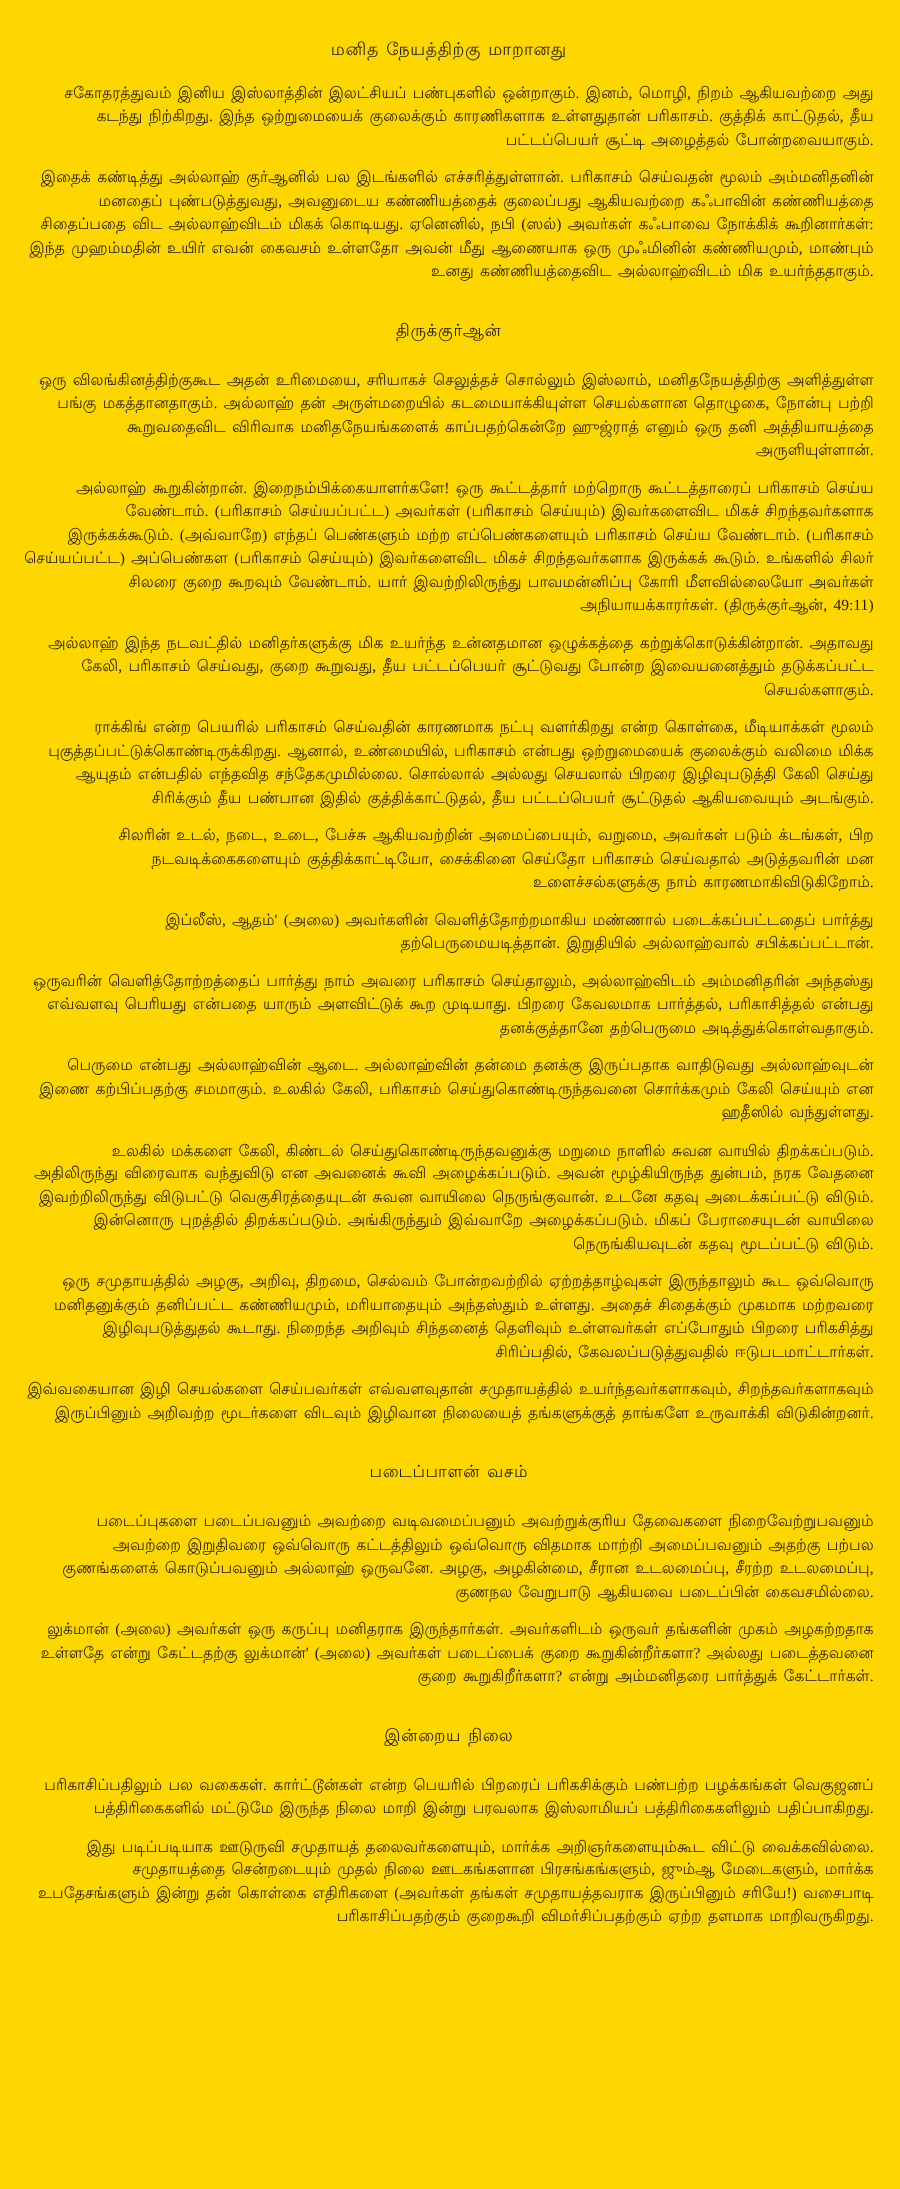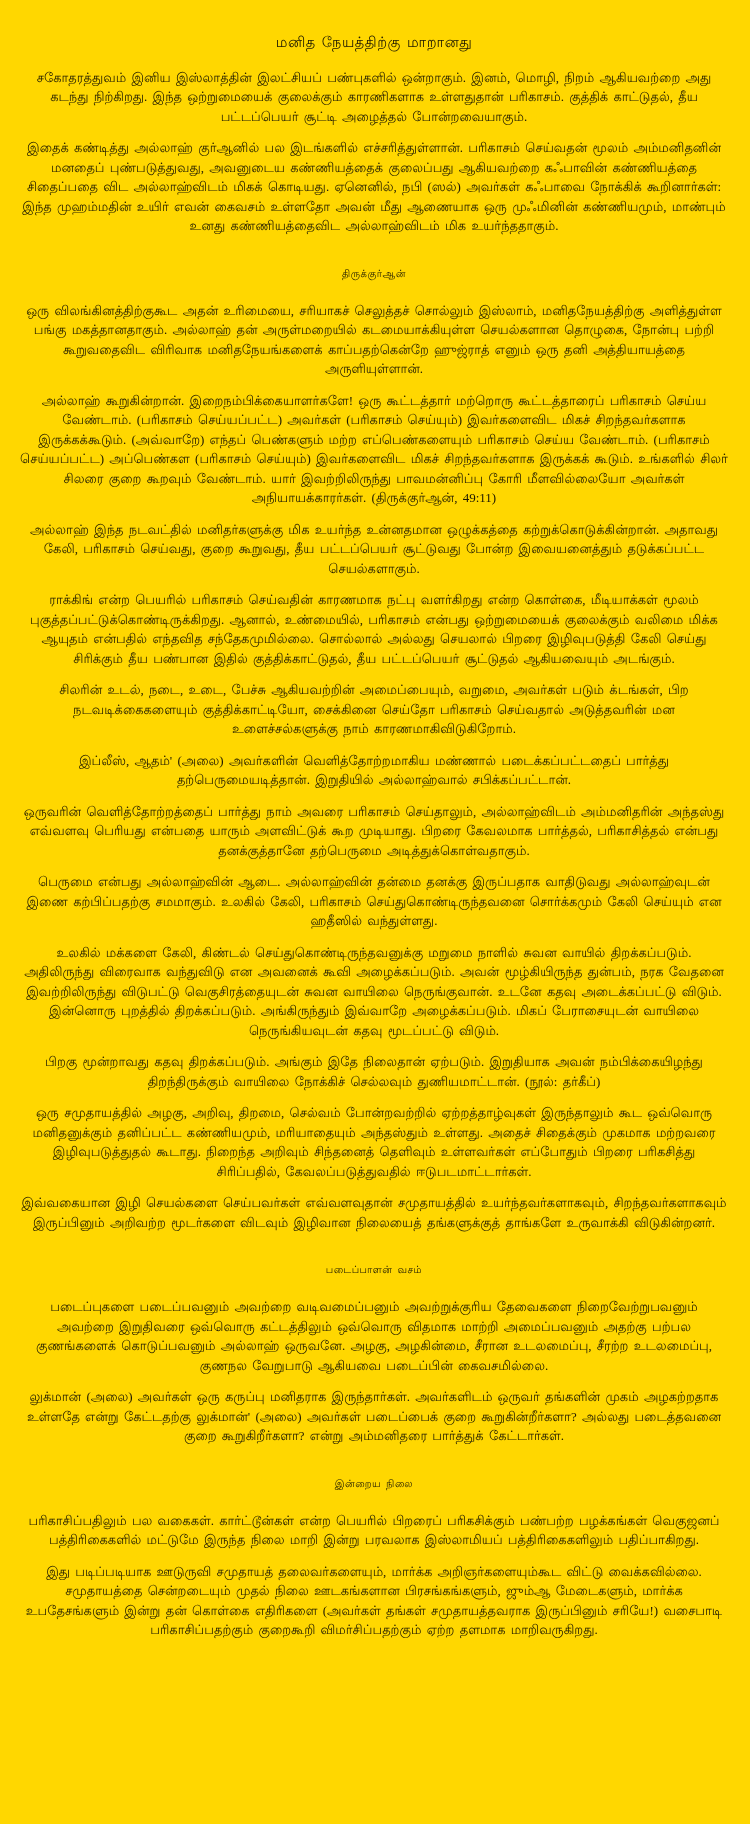--- a/index.html
+++ b/index.html
@@ -20,29 +20,29 @@
     word-spacing: 2px;
   }
   .page h1 {
     font-size: 14.5px;
     font-weight: normal;
     text-align: center;
     margin: 6px 0 14px 0;
     letter-spacing: 0.5px;
   }
   .page h2 {
-    font-size: 10px;
+    font-size: 14px;
     font-weight: normal;
     text-align: center;
     margin: 30px 0 20px 0;
     letter-spacing: 0.5px;
   }
   .page p {
     margin: 0 0 12px 0;
-    text-align: center;
+    text-align: right;
   }
 </style>
 </head>
 <body>
 
 <div class="page">
 
   <h1>மனித நேயத்திற்கு மாறானது</h1>
 
   <p>சகோதரத்துவம் இனிய இஸ்லாத்தின் இலட்சியப் பண்புகளில் ஒன்றாகும். இனம், மொழி, நிறம் ஆகியவற்றை அது கடந்து நிற்கிறது. இந்த ஒற்றுமையைக் குலைக்கும் காரணிகளாக உள்ளதுதான் பரிகாசம். குத்திக் காட்டுதல், தீய பட்டப்பெயர் சூட்டி அழைத்தல் போன்றவையாகும்.</p>
@@ -52,21 +52,20 @@
   <p>ஒரு விலங்கினத்திற்குகூட அதன் உரிமையை, சரியாகச் செலுத்தச் சொல்லும் இஸ்லாம், மனிதநேயத்திற்கு அளித்துள்ள பங்கு மகத்தானதாகும். அல்லாஹ் தன் அருள்மறையில் கடமையாக்கியுள்ள செயல்களான தொழுகை, நோன்பு பற்றி கூறுவதைவிட விரிவாக மனிதநேயங்களைக் காப்பதற்கென்றே ஹுஜ்ராத் எனும் ஒரு தனி அத்தியாயத்தை அருளியுள்ளான்.</p>
   <p>அல்லாஹ் கூறுகின்றான். இறைநம்பிக்கையாளர்களே! ஒரு கூட்டத்தார் மற்றொரு கூட்டத்தாரைப் பரிகாசம் செய்ய வேண்டாம். (பரிகாசம் செய்யப்பட்ட) அவர்கள் (பரிகாசம் செய்யும்) இவர்களைவிட மிகச் சிறந்தவர்களாக இருக்கக்கூடும். (அவ்வாறே) எந்தப் பெண்களும் மற்ற எப்பெண்களையும் பரிகாசம் செய்ய வேண்டாம். (பரிகாசம் செய்யப்பட்ட) அப்பெண்கள (பரிகாசம் செய்யும்) இவர்களைவிட மிகச் சிறந்தவர்களாக இருக்கக் கூடும். உங்களில் சிலர் சிலரை குறை கூறவும் வேண்டாம். யார் இவற்றிலிருந்து பாவமன்னிப்பு கோரி மீளவில்லையோ அவர்கள் அநியாயக்காரர்கள். (திருக்குர்ஆன், 49:11)</p>
   <p>அல்லாஹ் இந்த நடவட்தில் மனிதர்களுக்கு மிக உயர்ந்த உன்னதமான ஒழுக்கத்தை கற்றுக்கொடுக்கின்றான். அதாவது கேலி, பரிகாசம் செய்வது, குறை கூறுவது, தீய பட்டப்பெயர் சூட்டுவது போன்ற இவையனைத்தும் தடுக்கப்பட்ட செயல்களாகும்.</p>
   <p>ராக்கிங் என்ற பெயரில் பரிகாசம் செய்வதின் காரணமாக நட்பு வளர்கிறது என்ற கொள்கை, மீடியாக்கள் மூலம் புகுத்தப்பட்டுக்கொண்டிருக்கிறது. ஆனால், உண்மையில், பரிகாசம் என்பது ஒற்றுமையைக் குலைக்கும் வலிமை மிக்க ஆயுதம் என்பதில் எந்தவித சந்தேகமுமில்லை. சொல்லால் அல்லது செயலால் பிறரை இழிவுபடுத்தி கேலி செய்து சிரிக்கும் தீய பண்பான இதில் குத்திக்காட்டுதல், தீய பட்டப்பெயர் சூட்டுதல் ஆகியவையும் அடங்கும்.</p>
   <p>சிலரின் உடல், நடை, உடை, பேச்சு ஆகியவற்றின் அமைப்பையும், வறுமை, அவர்கள் படும் க்டங்கள், பிற நடவடிக்கைகளையும் குத்திக்காட்டியோ, சைக்கினை செய்தோ பரிகாசம் செய்வதால் அடுத்தவரின் மன உளைச்சல்களுக்கு நாம் காரணமாகிவிடுகிறோம்.</p>
 
   <p>இப்லீஸ், ஆதம்' (அலை) அவர்களின் வெளித்தோற்றமாகிய மண்ணால் படைக்கப்பட்டதைப் பார்த்து தற்பெருமையடித்தான். இறுதியில் அல்லாஹ்வால் சபிக்கப்பட்டான்.</p>
   <p>ஒருவரின் வெளித்தோற்றத்தைப் பார்த்து நாம் அவரை பரிகாசம் செய்தாலும், அல்லாஹ்விடம் அம்மனிதரின் அந்தஸ்து எவ்வளவு பெரியது என்பதை யாரும் அளவிட்டுக் கூற முடியாது. பிறரை கேவலமாக பார்த்தல், பரிகாசித்தல் என்பது தனக்குத்தானே தற்பெருமை அடித்துக்கொள்வதாகும்.</p>
   <p>பெருமை என்பது அல்லாஹ்வின் ஆடை. அல்லாஹ்வின் தன்மை தனக்கு இருப்பதாக வாதிடுவது அல்லாஹ்வுடன் இணை கற்பிப்பதற்கு சமமாகும். உலகில் கேலி, பரிகாசம் செய்துகொண்டிருந்தவனை சொர்க்கமும் கேலி செய்யும் என ஹதீஸில் வந்துள்ளது.</p>
   <p>உலகில் மக்களை கேலி, கிண்டல் செய்துகொண்டிருந்தவனுக்கு மறுமை நாளில் சுவன வாயில் திறக்கப்படும். அதிலிருந்து விரைவாக வந்துவிடு என அவனைக் கூவி அழைக்கப்படும். அவன் மூழ்கியிருந்த துன்பம், நரக வேதனை இவற்றிலிருந்து விடுபட்டு வெகுசிரத்தையுடன் சுவன வாயிலை நெருங்குவான். உடனே கதவு அடைக்கப்பட்டு விடும். இன்னொரு புறத்தில் திறக்கப்படும். அங்கிருந்தும் இவ்வாறே அழைக்கப்படும். மிகப் பேராசையுடன் வாயிலை நெருங்கியவுடன் கதவு மூடப்பட்டு விடும்.</p>
-  <p>பிறகு மூன்றாவது கதவு திறக்கப்படும். அங்கும் இதே நிலைதான் ஏற்படும். இறுதியாக அவன் நம்பிக்கையிழந்து திறந்திருக்கும் வாயிலை நோக்கிச் செல்லவும் துணியமாட்டான். (நூல்: தர்கீப்)</p>
   <p>ஒரு சமுதாயத்தில் அழகு, அறிவு, திறமை, செல்வம் போன்றவற்றில் ஏற்றத்தாழ்வுகள் இருந்தாலும் கூட ஒவ்வொரு மனிதனுக்கும் தனிப்பட்ட கண்ணியமும், மரியாதையும் அந்தஸ்தும் உள்ளது. அதைச் சிதைக்கும் முகமாக மற்றவரை இழிவுபடுத்துதல் கூடாது. நிறைந்த அறிவும் சிந்தனைத் தெளிவும் உள்ளவர்கள் எப்போதும் பிறரை பரிகசித்து சிரிப்பதில், கேவலப்படுத்துவதில் ஈடுபடமாட்டார்கள்.</p>
   <p>இவ்வகையான இழி செயல்களை செய்பவர்கள் எவ்வளவுதான் சமுதாயத்தில் உயர்ந்தவர்களாகவும், சிறந்தவர்களாகவும் இருப்பினும் அறிவற்ற மூடர்களை விடவும் இழிவான நிலையைத் தங்களுக்குத் தாங்களே உருவாக்கி விடுகின்றனர்.</p>
 
   <h2>படைப்பாளன் வசம்</h2>
   <p>படைப்புகளை படைப்பவனும் அவற்றை வடிவமைப்பனும் அவற்றுக்குரிய தேவைகளை நிறைவேற்றுபவனும் அவற்றை இறுதிவரை ஒவ்வொரு கட்டத்திலும் ஒவ்வொரு விதமாக மாற்றி அமைப்பவனும்  அதற்கு பற்பல குணங்களைக் கொடுப்பவனும் அல்லாஹ் ஒருவனே. அழகு, அழகின்மை, சீரான உடலமைப்பு, சீரற்ற உடலமைப்பு, குணநல வேறுபாடு ஆகியவை படைப்பின் கைவசமில்லை.</p>
   <p>லுக்மான் (அலை) அவர்கள் ஒரு கருப்பு மனிதராக இருந்தார்கள். அவர்களிடம் ஒருவர் தங்களின் முகம் அழகற்றதாக உள்ளதே என்று கேட்டதற்கு லுக்மான்' (அலை) அவர்கள் படைப்பைக் குறை கூறுகின்றீர்களா? அல்லது படைத்தவனை குறை கூறுகிறீர்களா? என்று அம்மனிதரை பார்த்துக் கேட்டார்கள்.</p>
 
   <h2>இன்றைய நிலை</h2>
   <p>பரிகாசிப்பதிலும் பல வகைகள். கார்ட்டூன்கள் என்ற பெயரில் பிறரைப் பரிகசிக்கும் பண்பற்ற பழக்கங்கள் வெகுஜனப் பத்திரிகைகளில் மட்டுமே இருந்த நிலை மாறி இன்று பரவலாக இஸ்லாமியப் பத்திரிகைகளிலும் பதிப்பாகிறது.</p>
   <p>இது படிப்படியாக ஊடுருவி சமுதாயத் தலைவர்களையும், மார்க்க அறிஞர்களையும்கூட விட்டு வைக்கவில்லை. சமுதாயத்தை சென்றடையும்  முதல் நிலை ஊடகங்களான பிரசங்கங்களும், ஜும்ஆ மேடைகளும், மார்க்க உபதேசங்களும் இன்று தன் கொள்கை எதிரிகளை (அவர்கள் தங்கள் சமுதாயத்தவராக இருப்பினும் சரியே!) வசைபாடி பரிகாசிப்பதற்கும் குறைகூறி விமர்சிப்பதற்கும் ஏற்ற தளமாக மாறிவருகிறது.</p>

